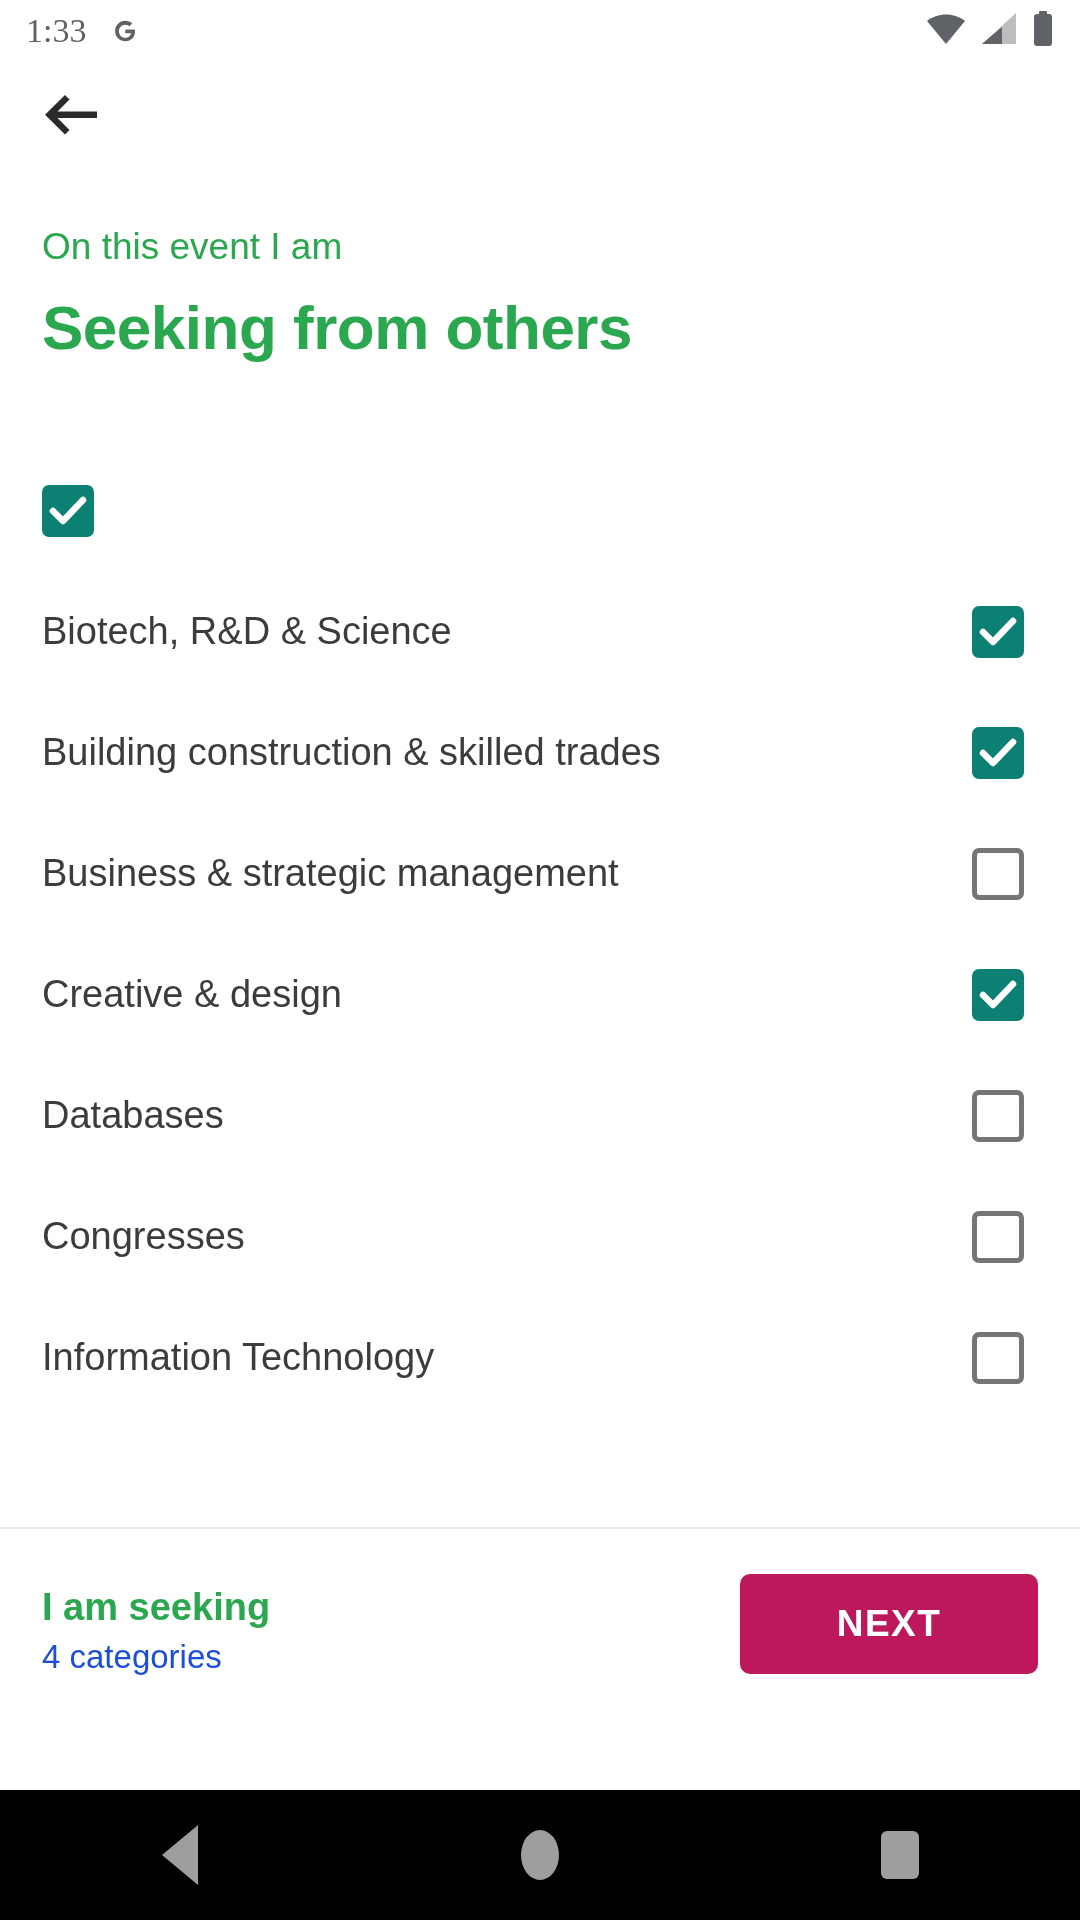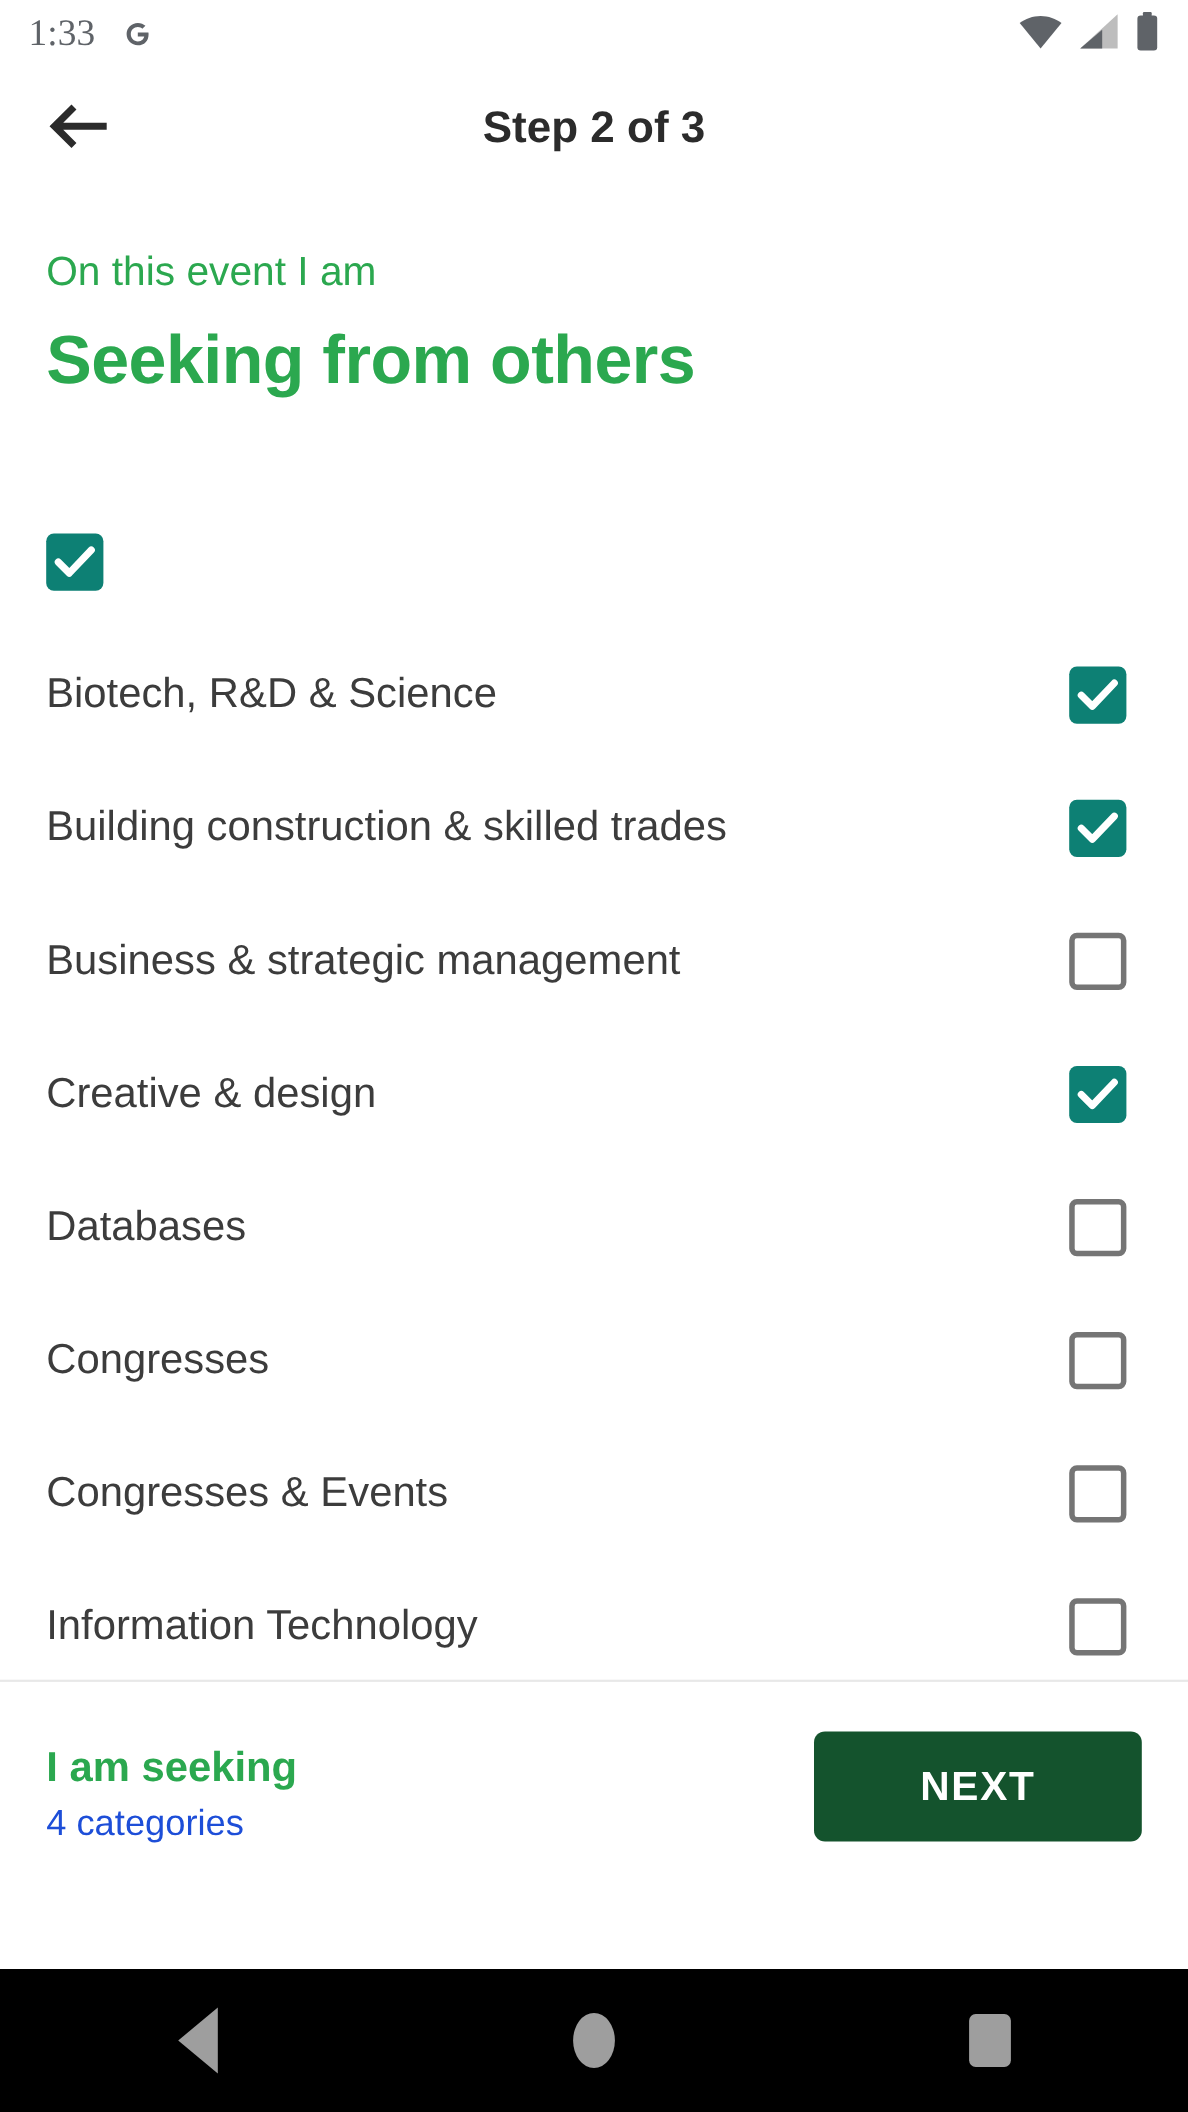--- a/index.html
+++ b/index.html
@@ -69,21 +69,21 @@
   }
   .bottombar {
     position:absolute; top:1529px; left:0; width:1080px; height:190px;
     display:flex; align-items:center; justify-content:space-between;
     padding:0 42px;
   }
   .bb-texts { display:flex; flex-direction:column; gap:14px; }
   .bb-title { font-size:38px; font-weight:bold; color:#2ba84f; line-height:1;margin-top:12px; }
   .bb-sub { font-size:33px; color:#1d4ed8; line-height:1; }
   .next-btn {
-    width:298px; height:100px; background:#14532d; border-radius:10px;
+    width:298px; height:100px; background:#be185d; border-radius:10px;
     display:flex; align-items:center; justify-content:center;
     color:#ffffff; font-size:37px; font-weight:bold; letter-spacing:1.5px;
   }
 
   
   .navbar {
     position:absolute; bottom:0; left:0; width:1080px; height:130px;
     background:#000000; display:flex; align-items:center; justify-content:space-around;
   }
   .nav-item { width:180px; height:130px; display:flex; align-items:center; justify-content:center; }
@@ -127,21 +127,20 @@
   </div>
 
   <div class="appbar">
     <div class="back-btn">
       <span>
         <svg width="56" height="48" viewBox="0 0 56 48" aria-hidden="true">
           <path fill="#2b2b2b" d="M22 4 L26.5 8.5 L14.5 20.5 L54 20.5 L54 27 L14.5 27 L26.5 39 L22 43.5 L2 23.8 Z"></path>
         </svg>
       </span>
     </div>
-    <div class="appbar-title">Step 2 of 3</div>
   </div>
 
   <div class="head-wrap">
     <div class="eyebrow">On this event I am</div>
     <div class="bigtitle">Seeking from others</div>
   </div>
 
   <div class="list" id="category-list">
       <div class="row">
         <span class="cbox on">
@@ -177,24 +176,20 @@
             <path fill="none" stroke="#ffffff" stroke-width="6.5" stroke-linecap="round" stroke-linejoin="round" d="M5 19 L15 29 L35 8"></path>
           </svg>
         </span>
       </div>
       <div class="row">
         <span class="row-label">Databases</span>
         <span class="cbox off"></span>
       </div>
       <div class="row">
         <span class="row-label">Congresses</span>
-        <span class="cbox off"></span>
-      </div>
-      <div class="row">
-        <span class="row-label">Congresses &amp; Events</span>
         <span class="cbox off"></span>
       </div>
       <div class="row">
         <span class="row-label">Information Technology</span>
         <span class="cbox off"></span>
       </div>
     </div>
 
   <div class="divider"></div>
 

